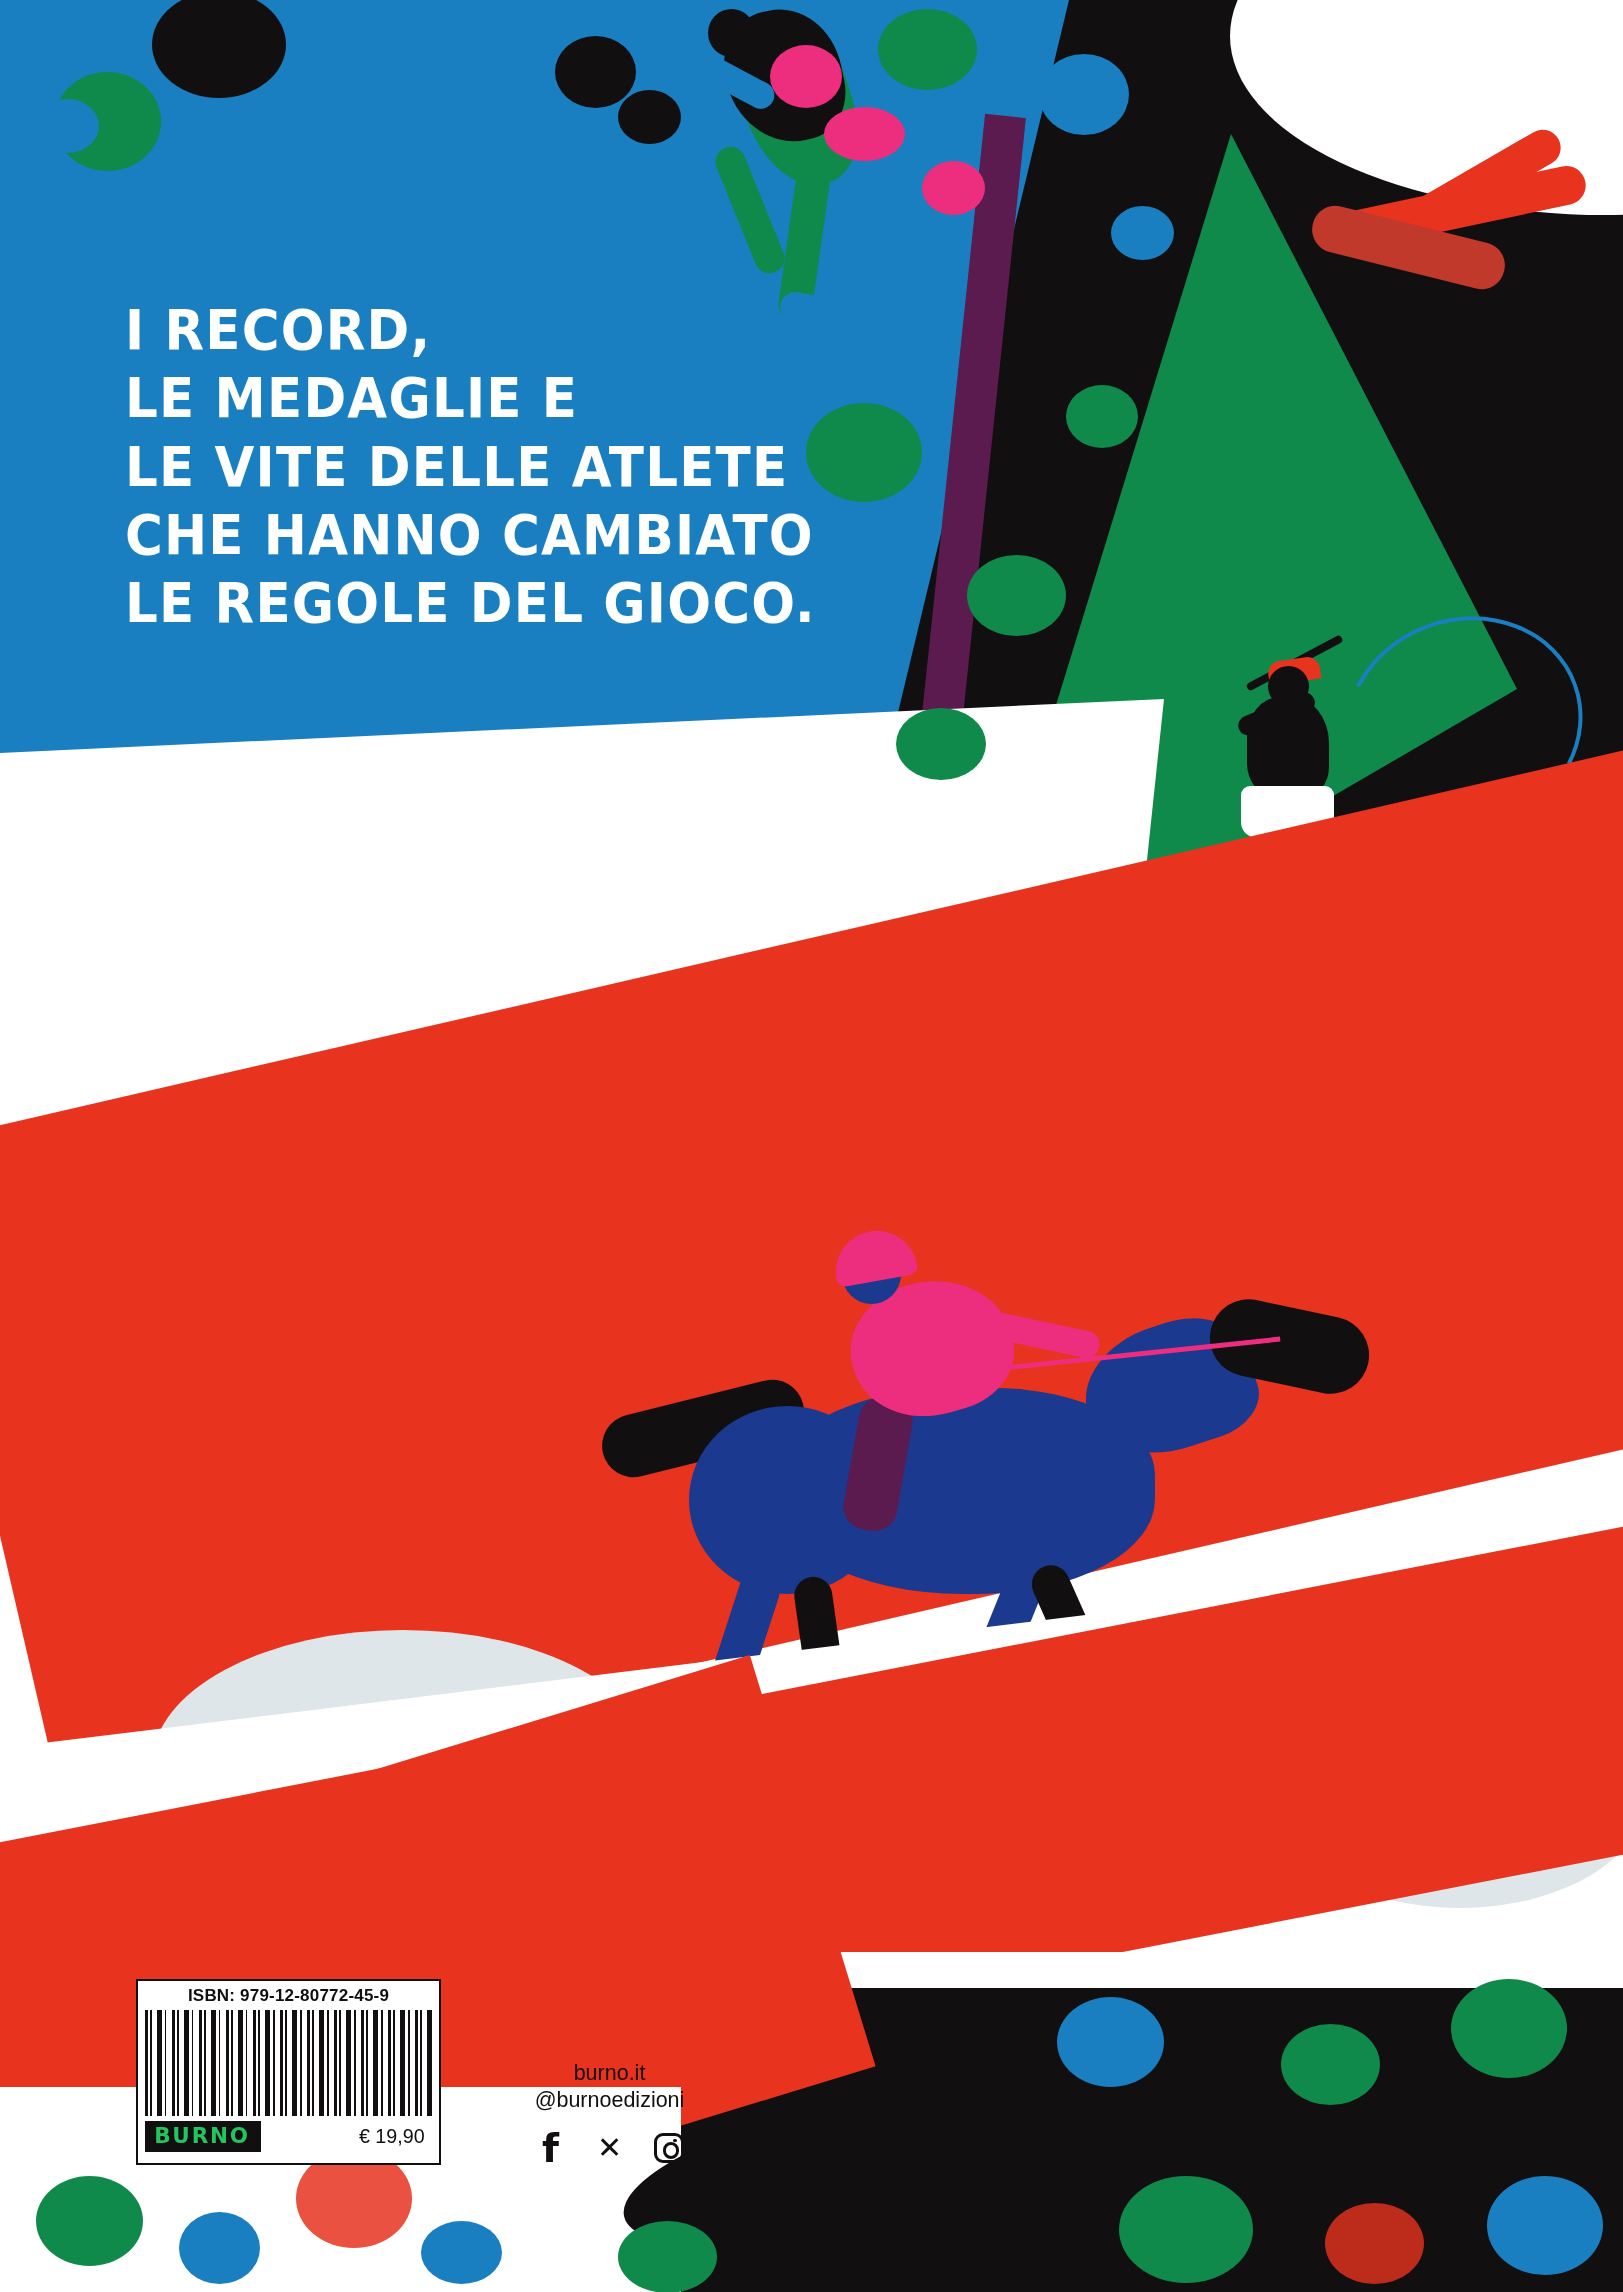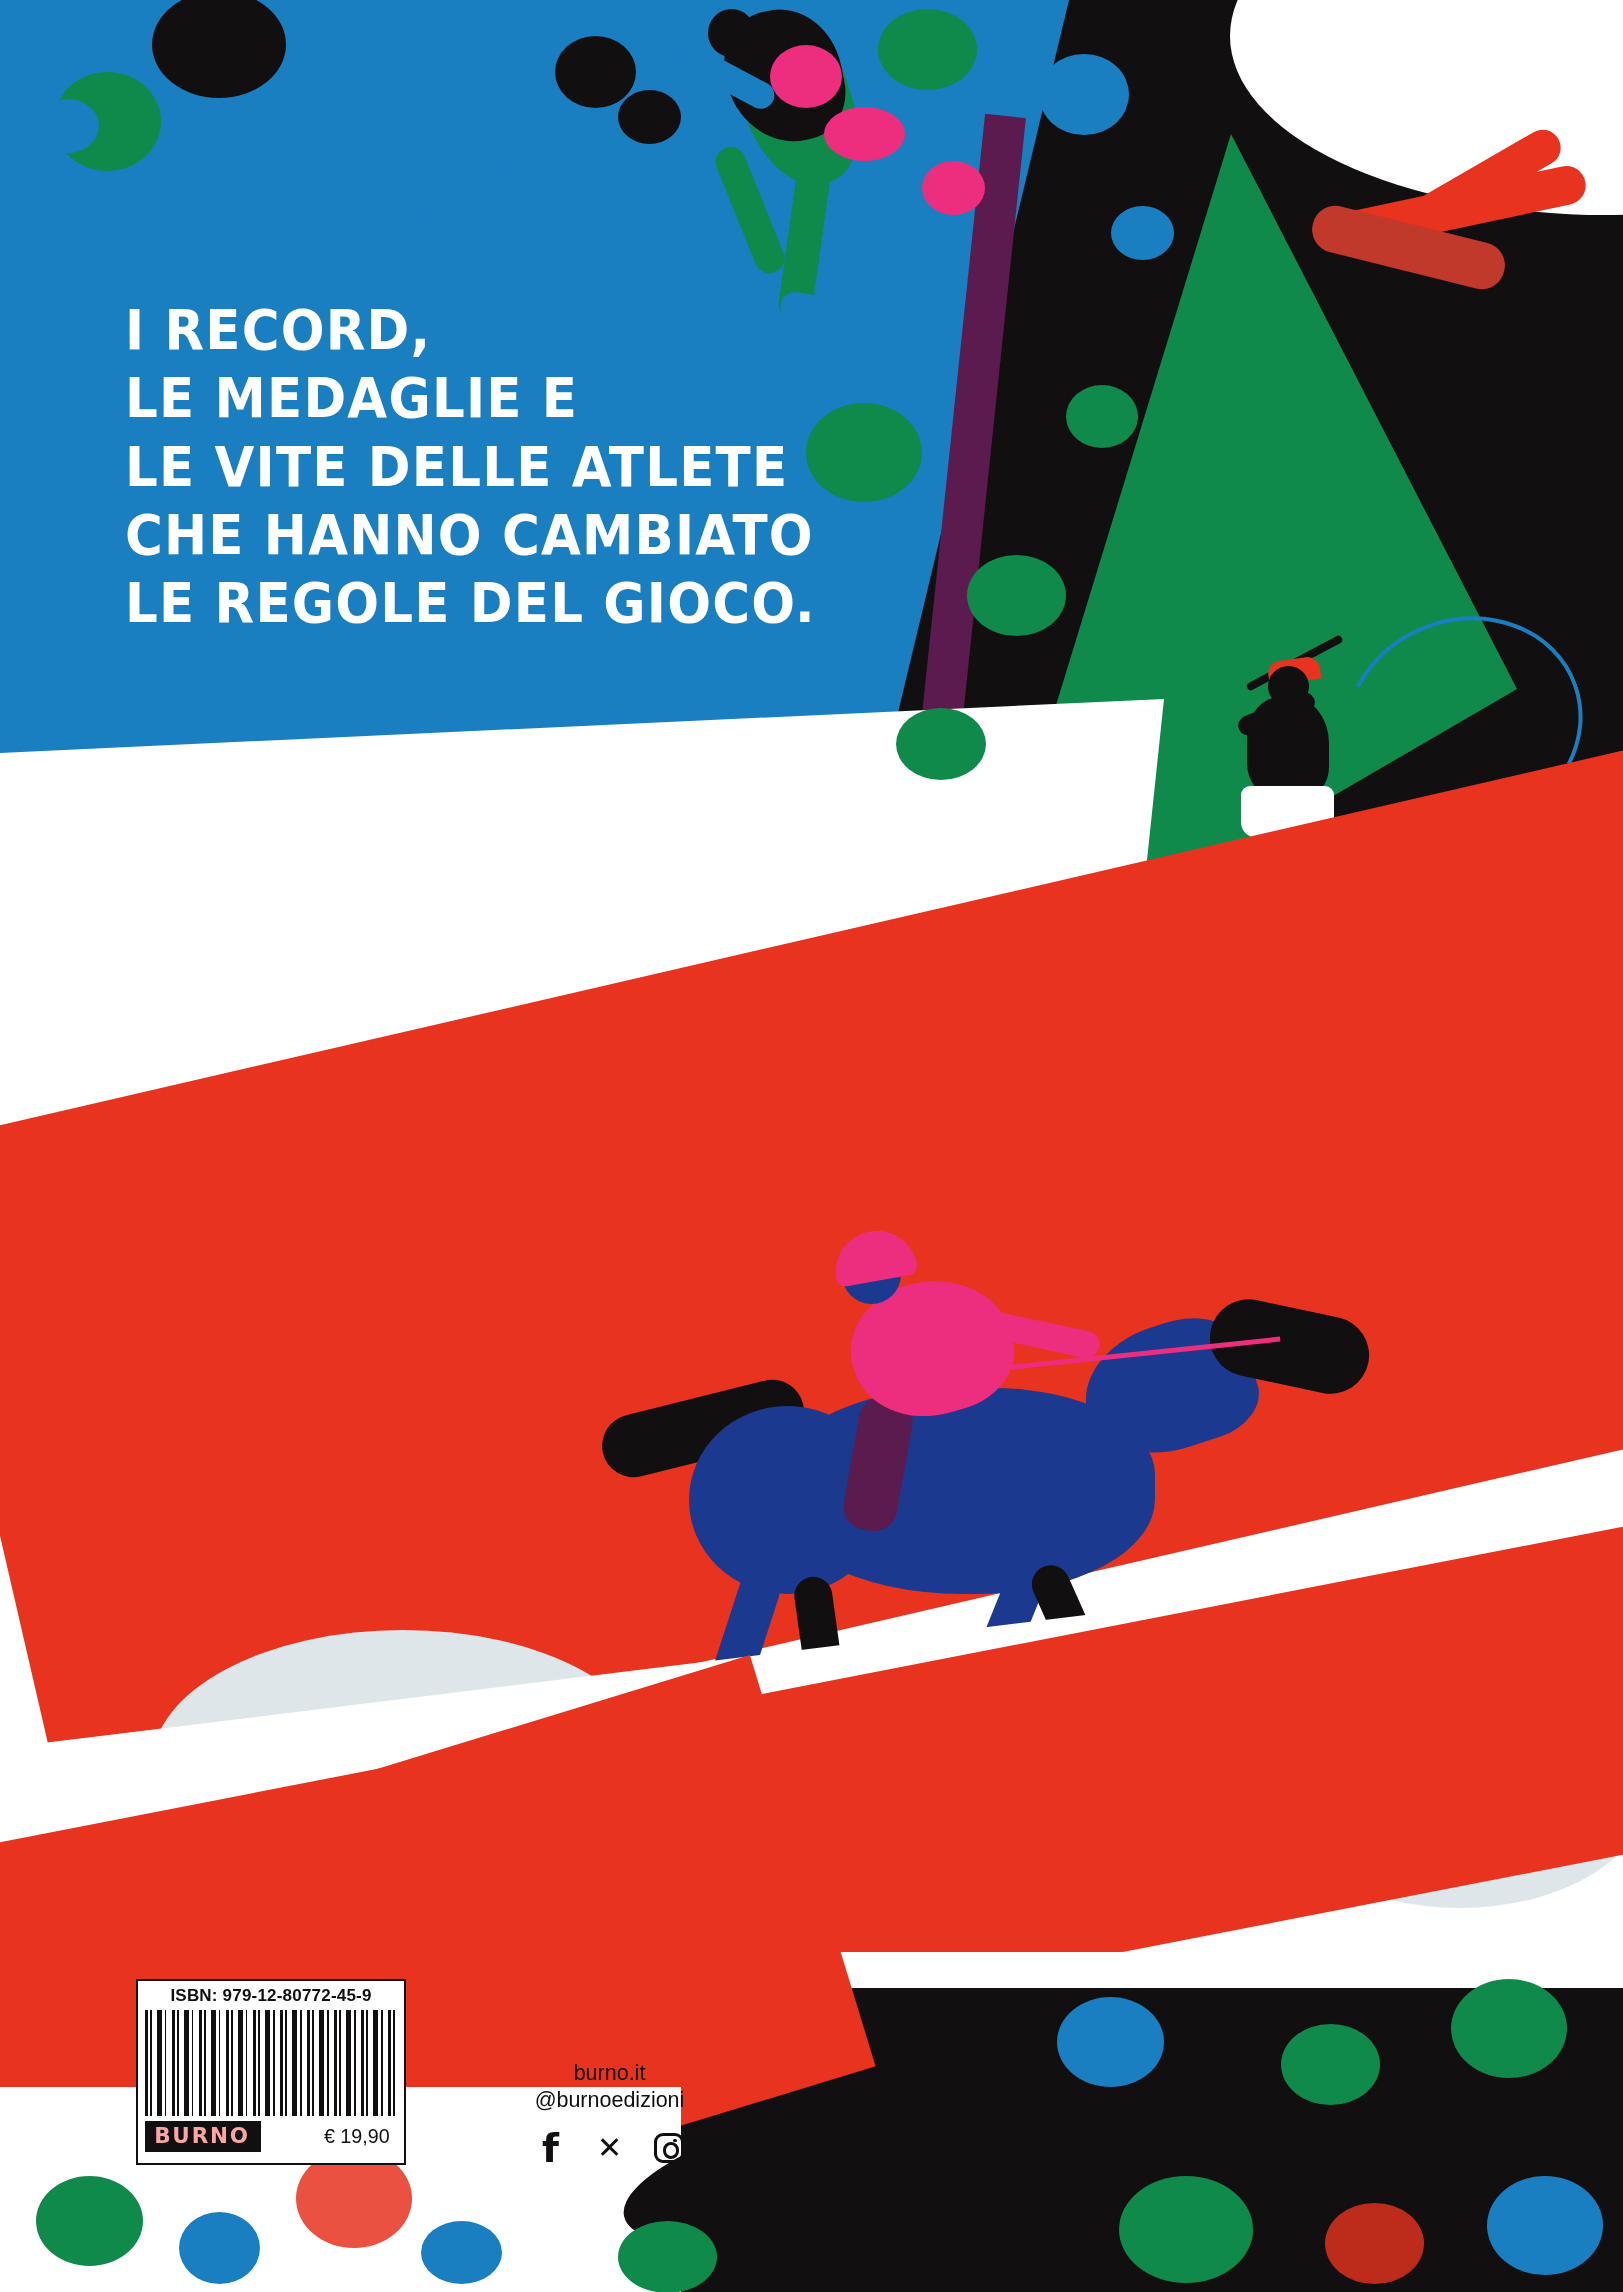--- a/index.html
+++ b/index.html
@@ -231,21 +231,21 @@
     line-height: 1.42;
     letter-spacing: 0.3px;
     padding: 0 81px;
   }
 
   
   .barcode-box {
     position: absolute;
     left: 136px;
     top: 1979px;
-    width: 270px;
+    width: 305px;
     height: 186px;
     background: #ffffff;
     border: 2.7px solid #120f10;
     box-sizing: border-box;
     padding: 5.4px 7.2px;
   }
   .isbn-text {
     font-family: "Liberation Sans", sans-serif;
     font-size: 17px;
     font-weight: 700;
@@ -269,21 +269,21 @@
         #ffffff 21.5px, #ffffff 27px);
   }
   .barcode-bottom {
     display: flex;
     align-items: center;
     justify-content: space-between;
     margin-top: 5.4px;
   }
   .burno-badge {
     background: #120f10;
-    color: #fca5a5;
+    color: #22c55e;
     font-family: "DejaVu Sans", sans-serif;
     font-weight: 700;
     font-size: 21.5px;
     letter-spacing: 1.8px;
     padding: 1.8px 10.7px 3.6px 9px;
   }
   .price-text {
     font-family: Liberation Sans, sans-serif;
     font-size: 19.7px;
     color: #120f10;

